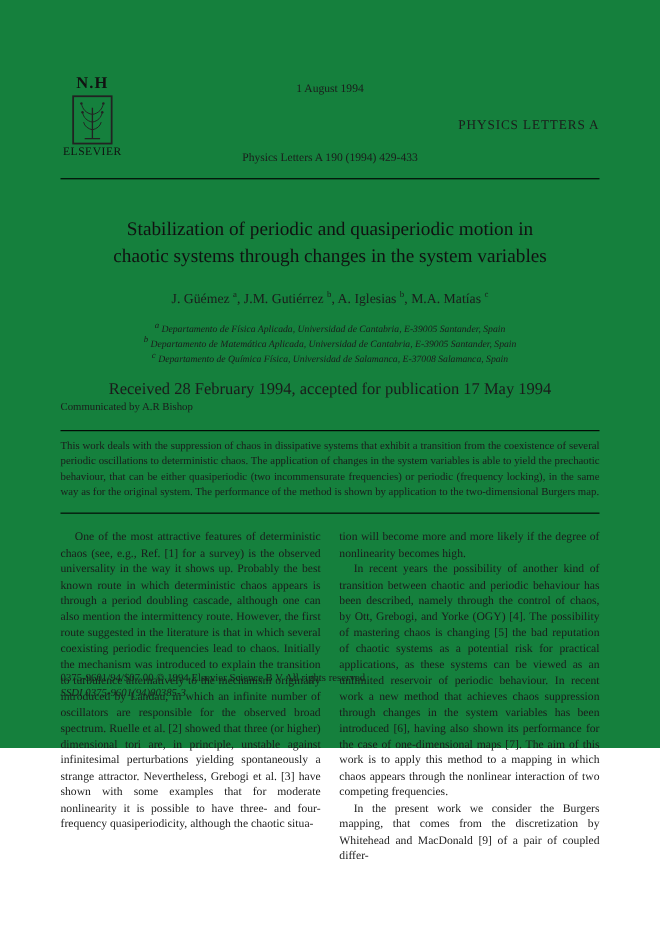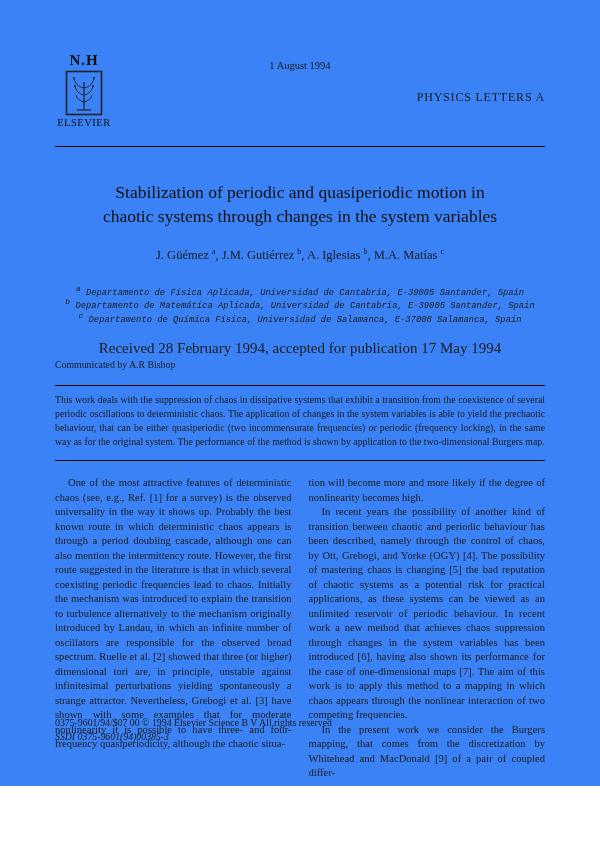--- a/index.html
+++ b/index.html
@@ -5,44 +5,44 @@
   * { margin: 0; padding: 0; box-sizing: border-box; }
   html, body { background: #ffffff; }
   body {
     width: 600px; height: 850px;
     font-family: "Liberation Serif", serif;
     color: #1b1b1b;
     position: relative;
     overflow: hidden;
   }
   .page {
-    width: 600px; height: 786px;
-    background: #3b82f6;
-    padding: 52px 55px 0 55px;
+    width: 600px; height: 680px;
+    background: #15803d;
+    padding: 68px 55px 0 55px;
     position: relative;
   }
 
   
   .header { position: relative; height: 92px; }
   .logo { position: absolute; left: -6px; top: 0; width: 70px; text-align: center; }
   .logo-monogram { font-size: 15px; letter-spacing: 1px; color: #111; font-weight: bold; }
   .logo-emblem { margin: 1px auto 1px auto; display: block; }
   .logo-publisher { font-size: 10.5px; letter-spacing: 0.5px; color: #111; margin-top: 1px; }
   .header-date { position: absolute; left: 0; right: 0; top: 8px; text-align: center; font-size: 10.5px; }
   .header-journal { position: absolute; right: 0; top: 38px; font-size: 12px; letter-spacing: 0.8px; margin-left: 32px; }
   .header-citation { position: absolute; left: 0; right: 0; top: 70px; text-align: center; font-size: 10.5px; }
   .rule { border: none; border-top: 1px solid #000; }
   .rule-top { margin-top: 2px; }
 
   
   .title-block { margin-top: 34px; text-align: center; }
   .title-line { font-size: 17.5px; line-height: 1.35; color: #111; }
   .authors { margin-top: 20px; text-align: center; font-size: 12.5px; }
   .authors sup, .aff sup { font-size: 8px; vertical-align: super; line-height: 0; }
-  .affiliations { margin-top: 24px; text-align: center; font-style: italic; font-size: 8.8px; line-height: 1.5; font-family: Liberation Mono, monospace; }
+  .affiliations { margin-top: 14px; text-align: center; font-style: italic; font-size: 8.8px; line-height: 1.5; }
   .received { margin-top: 13px; text-align: center; font-size: 15px; }
   .communicated { margin-top: 2px; text-align: left; font-size: 9.8px; }
   .rule-abstract-top { margin-top: 15px; }
 
   
   .abstract-heading { margin-top: 9px; font-weight: bold; font-size: 11px; }
   .abstract-text { margin-top: 7px; font-size: 9.8px; line-height: 1.42; text-align: justify; }
   .rule-abstract-bottom { margin-top: 12px; }
 
   
@@ -75,20 +75,21 @@
         <path d="M12 40 L26 40" stroke="#222" stroke-width="1.2"></path>
         <circle cx="9" cy="8" r="1.1" fill="#222"></circle>
         <circle cx="29" cy="8" r="1.1" fill="#222"></circle>
         <circle cx="10" cy="16" r="1.1" fill="#222"></circle>
         <circle cx="28" cy="16" r="1.1" fill="#222"></circle>
       </svg>
       <div class="logo-publisher">ELSEVIER</div>
     </div>
     <div class="header-date">1 August 1994</div>
     <div class="header-journal">PHYSICS LETTERS A</div>
+    <div class="header-citation">Physics Letters A 190 (1994) 429-433</div>
   </div>
   <hr class="rule rule-top">
 
   <div class="title-block">
     <div class="title-line">Stabilization of periodic and quasiperiodic motion in</div>
     <div class="title-line">chaotic systems through changes in the system variables</div>
   </div>
 
   <div class="authors">
     <span><span>J. Güémez</span>&nbsp;<sup>a</sup><span>, </span></span><span><span>J.M. Gutiérrez</span>&nbsp;<sup>b</sup><span>, </span></span><span><span>A. Iglesias</span>&nbsp;<sup>b</sup><span>, </span></span><span><span>M.A. Matías</span>&nbsp;<sup>c</sup><span></span></span>

